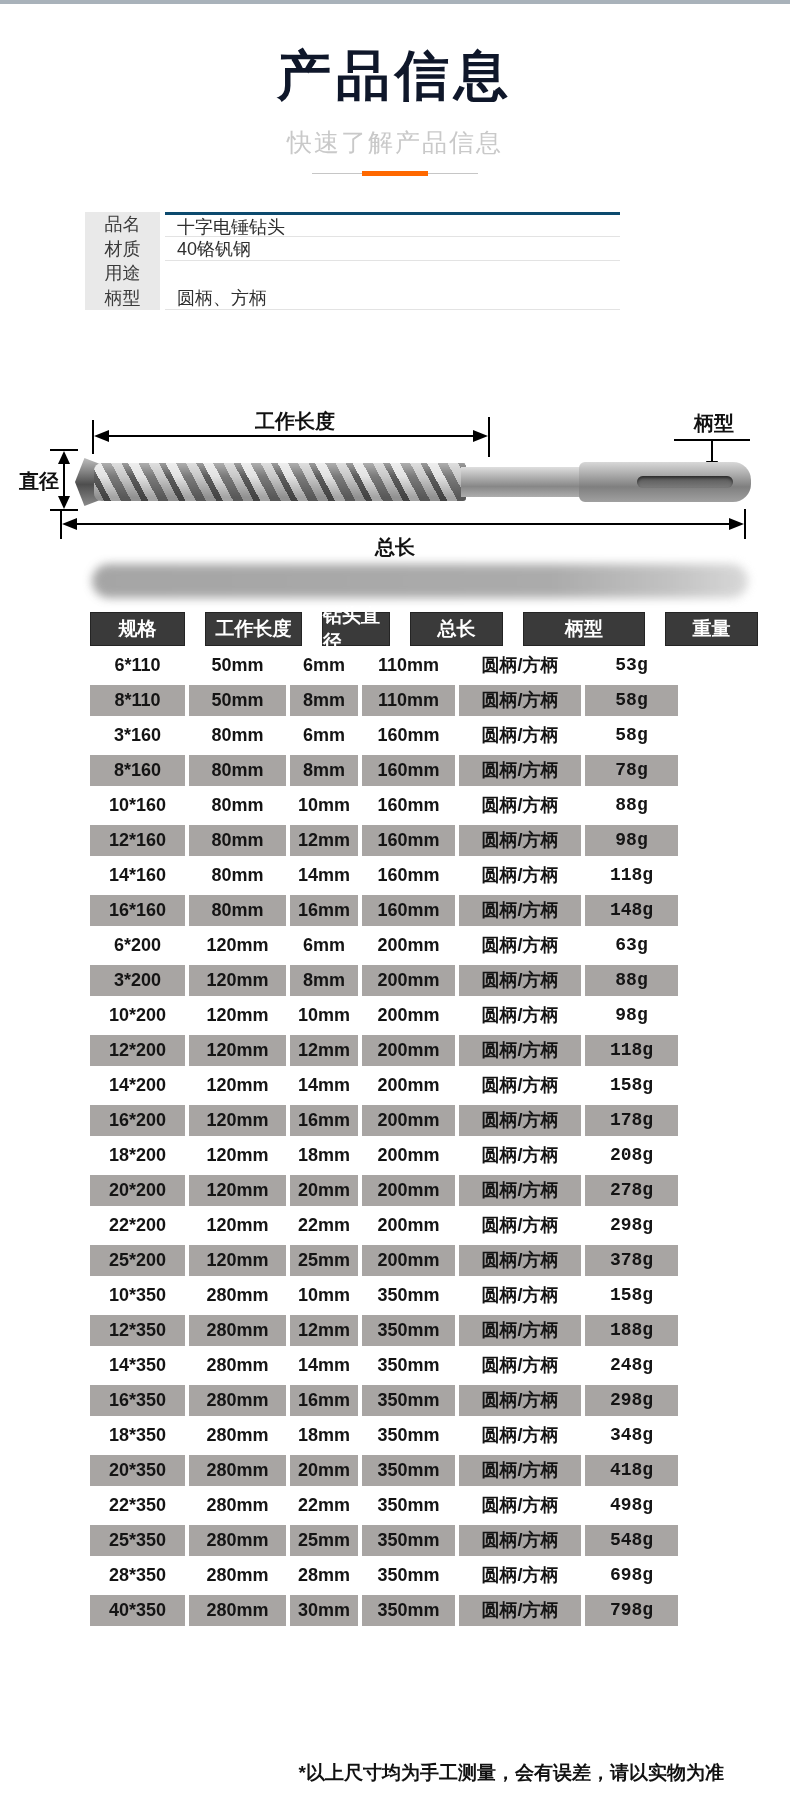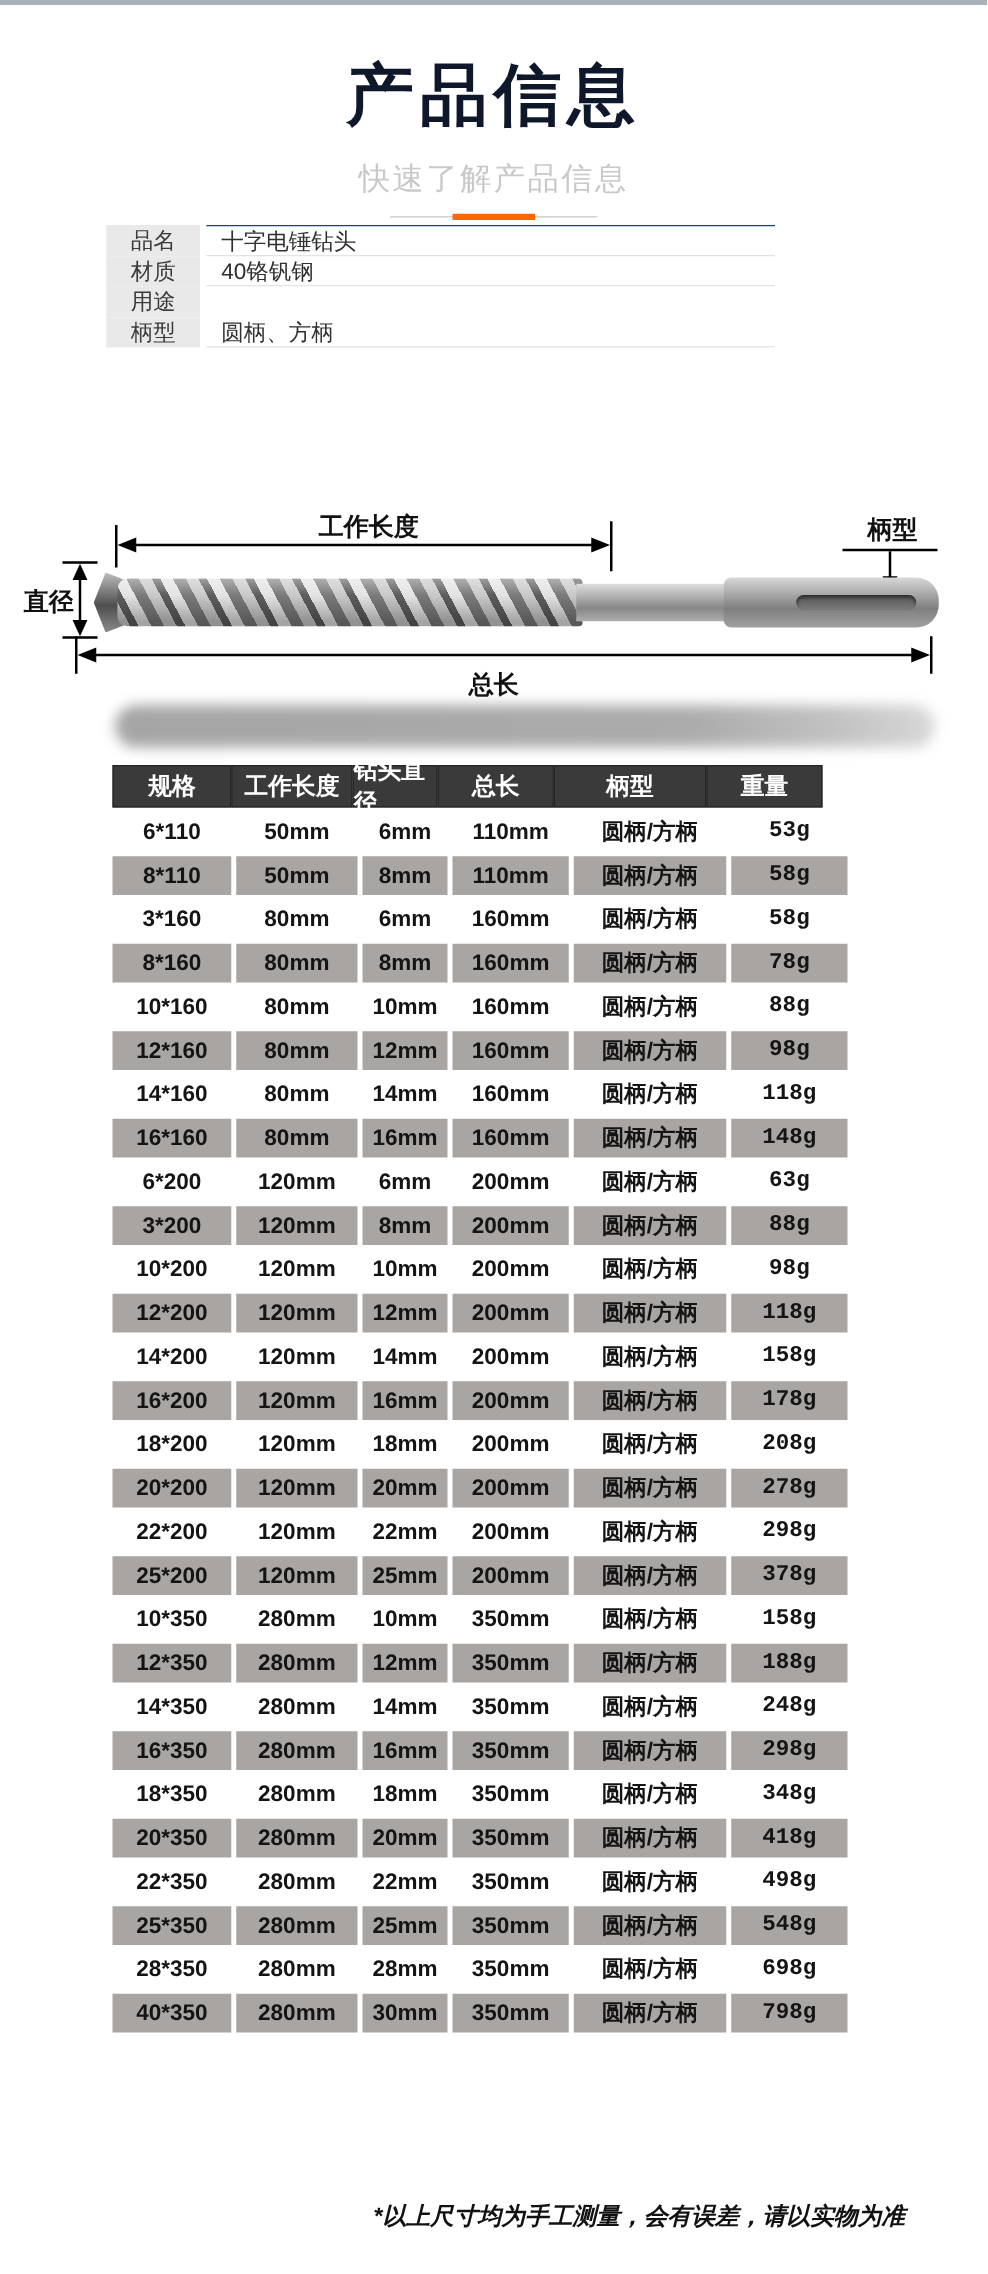--- a/index.html
+++ b/index.html
@@ -11,27 +11,27 @@
   .title{position:absolute;left:0;top:40px;width:790px;text-align:center;
          font-size:54px;font-weight:900;color:#0f172a;letter-spacing:5px;}
   .subtitle{position:absolute;left:0;top:126px;width:790px;text-align:center;
             font-size:25px;color:#c9c9c9;letter-spacing:2px;}
 
   .divider{position:absolute;left:312px;top:165px;width:166px;height:16px;}
   .divider .line{position:absolute;left:0;top:8px;width:166px;height:1px;background:#c6c6c6;}
   .divider .accent{position:absolute;left:50px;top:6px;width:66px;height:5px;background:#ff6800;}
 
   
-  .attr-table{position:absolute;left:85px;top:180px;width:535px;}
+  .attr-table{position:absolute;left:85px;top:212px;width:535px;}
   .attr-row{display:flex;height:24.5px;}
   .attr-label{width:75px;background:#e9e9e9;text-align:center;font-size:18px;color:#3a3a3a;
               line-height:24.5px;margin-right:5px;flex:none;}
   .attr-value{flex:1;font-size:18px;color:#2f2f2f;line-height:24.5px;padding-left:12px;
               border-bottom:1px solid #e3e3e3;white-space:nowrap;}
-  .attr-row:first-child .attr-value{border-top:1px solid #0c4a6e;}
+  .attr-row:first-child .attr-value{border-top:3px solid #0c4a6e;}
 
   
   .dgm-label{position:absolute;font-size:20px;font-weight:700;color:#111;text-align:center;}
   .hline{position:absolute;height:2px;background:#000;}
   .vline{position:absolute;width:2px;background:#000;}
   .ah{position:absolute;width:0;height:0;}
   .ah-left{border-top:6px solid transparent;border-bottom:6px solid transparent;border-right:15px solid #000;}
   .ah-right{border-top:6px solid transparent;border-bottom:6px solid transparent;border-left:15px solid #000;}
   .ah-up{border-left:6px solid transparent;border-right:6px solid transparent;border-bottom:13px solid #000;}
   .ah-down{border-left:6px solid transparent;border-right:6px solid transparent;border-top:13px solid #000;}
@@ -50,34 +50,34 @@
              background:linear-gradient(180deg,#d8d8d8,#7f7f7f 62%,#a0a0a0);}
   .shank-slot{position:absolute;left:58px;top:14px;width:96px;height:12px;border-radius:7px;
              background:linear-gradient(180deg,#545454,#7b7b7b);box-shadow:inset 0 2px 3px rgba(0,0,0,.5);}
 
   .blur-strip{position:absolute;left:92px;top:564px;width:656px;height:34px;border-radius:17px;
              background:linear-gradient(90deg,#8f8f8f 0%,#979797 70%,#b3b3b3 88%,#cfcfcf 100%);
              filter:blur(5px);opacity:.8;}
 
   
   .spec-table{position:absolute;left:90px;top:612px;width:610px;}
-  .spec-head{display:flex;gap:0;height:34px;margin-bottom:4px;}
+  .spec-head{display:flex;gap:20px;height:34px;margin-bottom:4px;}
   .spec-head span{background:#3a3a3a;border:1px solid #242424;box-sizing:border-box;color:#fff;
                   font-size:19px;font-weight:700;display:flex;align-items:center;justify-content:center;}
   .spec-row{display:flex;gap:4px;height:31px;margin-bottom:4px;}
   .spec-row span{font-size:18px;font-weight:700;color:#141414;text-align:center;line-height:31px;}
   .spec-row.alt span{background:#a8a5a3;}
   .spec-head span:nth-child(1),.spec-row span:nth-child(1){width:95px;flex:none;}
   .spec-head span:nth-child(2),.spec-row span:nth-child(2){width:97px;flex:none;}
   .spec-head span:nth-child(3),.spec-row span:nth-child(3){width:68px;flex:none;}
   .spec-head span:nth-child(4),.spec-row span:nth-child(4){width:93px;flex:none;}
   .spec-head span:nth-child(5),.spec-row span:nth-child(5){width:122px;flex:none;}
   .spec-head span:nth-child(6),.spec-row span:nth-child(6){width:93px;flex:none;font-family:Liberation Mono, monospace;}
 
-  .footnote{position:absolute;right:66px;top:1760px;font-size:19px;font-weight:700;color:#111;font-style:italic;}
+  .footnote{position:absolute;right:66px;top:1760px;font-size:19px;font-weight:700;color:#111;}
 </style>
 </head>
 <body>
 
 <div class="page">
 
   <div class="top-band"></div>
 
   <div class="title">产品信息</div>
   <div class="subtitle">快速了解产品信息</div>

